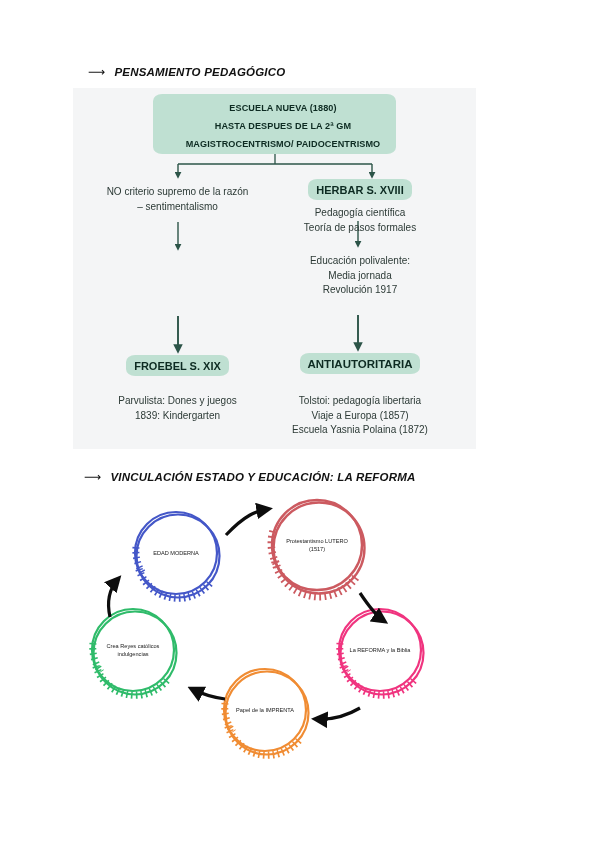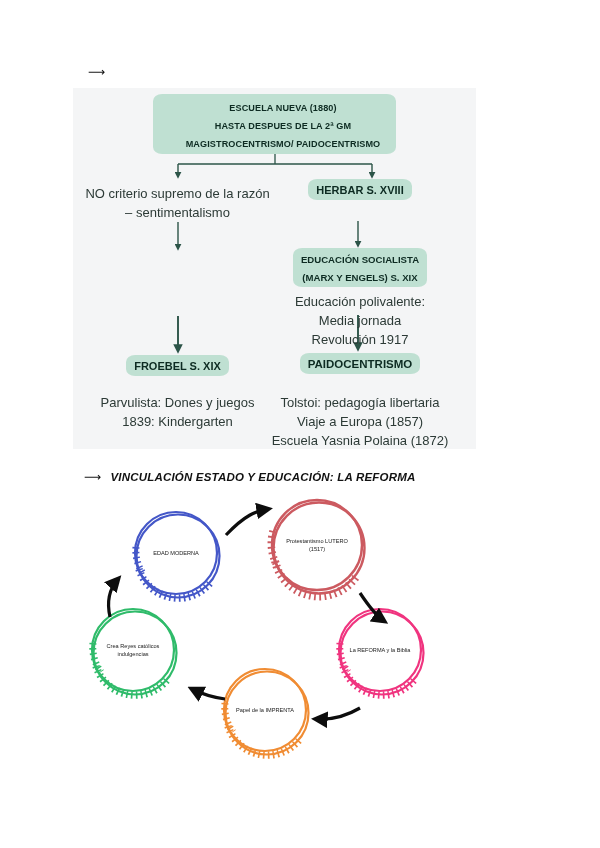--- a/index.html
+++ b/index.html
@@ -70,21 +70,21 @@
   .node-title {
     position: relative;
     z-index: 1;
     font-weight: bold;
     color: #0d2b22;
     line-height: 1.12;
     white-space: pre-line;
   }
   .node-sub {
     margin-top: 6px;
-    font-size: 13px;
+    font-size: 10px;
     line-height: 1.45;
     color: #2c3a36;
     white-space: pre-line;
     text-align: center;
   }
 
   
   #node-top {
     left: 0; top: 6px; width: 403px;
   }
@@ -141,20 +141,21 @@
     white-space: pre-line;
     transform: translate(-50%, -50%);
     width: 92px;
   }
 </style>
 </head>
 <body>
 
 <div class="section-heading" id="heading-pedagogico">
   <span class="arrow-glyph">⟶</span>
+  <span>PENSAMIENTO PEDAGÓGICO</span>
 </div>
 
 <div id="flow-panel">
 
   <svg id="flow-connectors" viewBox="0 0 403 361">
     <defs>
       <marker id="ah" viewBox="0 0 10 10" refX="6" refY="5" markerWidth="5" markerHeight="5" orient="auto-start-reverse">
         <path d="M 0 0 L 10 5 L 0 10 z" fill="#2c5448"></path>
       </marker>
     </defs>
@@ -195,35 +196,33 @@
       <span class="node-title">FROEBEL S. XIX</span>
     </span>
     <div class="node-sub">Parvulista: Dones y juegos
 1839: Kindergarten</div>
   </div>
 
   <div class="flow-node" id="node-herbar">
     <span class="node-title-wrap">
       <span class="node-title">HERBAR S. XVIII</span>
     </span>
+    <div class="node-sub">Pedagogía científica
+Teoría de pasos formales</div>
   </div>
 
   <div class="flow-node" id="node-socialista">
-    <span class="node-title-wrap">
-      <span class="node-title">EDUCACIÓN SOCIALISTA
-(MARX Y ENGELS) S. XIX</span>
-    </span>
     <div class="node-sub">Educación polivalente:
 Media jornada
 Revolución 1917</div>
   </div>
 
   <div class="flow-node" id="node-antiaut">
     <span class="node-title-wrap">
-      <span class="node-title">PAIDOCENTRISMO</span>
+      <span class="node-title">ANTIAUTORITARIA</span>
     </span>
     <div class="node-sub">Tolstoi: pedagogía libertaria
 Viaje a Europa (1857)
 Escuela Yasnia Polaina (1872)</div>
   </div>
 </div>
 
 <div class="section-heading" id="heading-vinculacion">
   <span class="arrow-glyph">⟶</span>
   <span>VINCULACIÓN ESTADO Y EDUCACIÓN: LA REFORMA</span>

